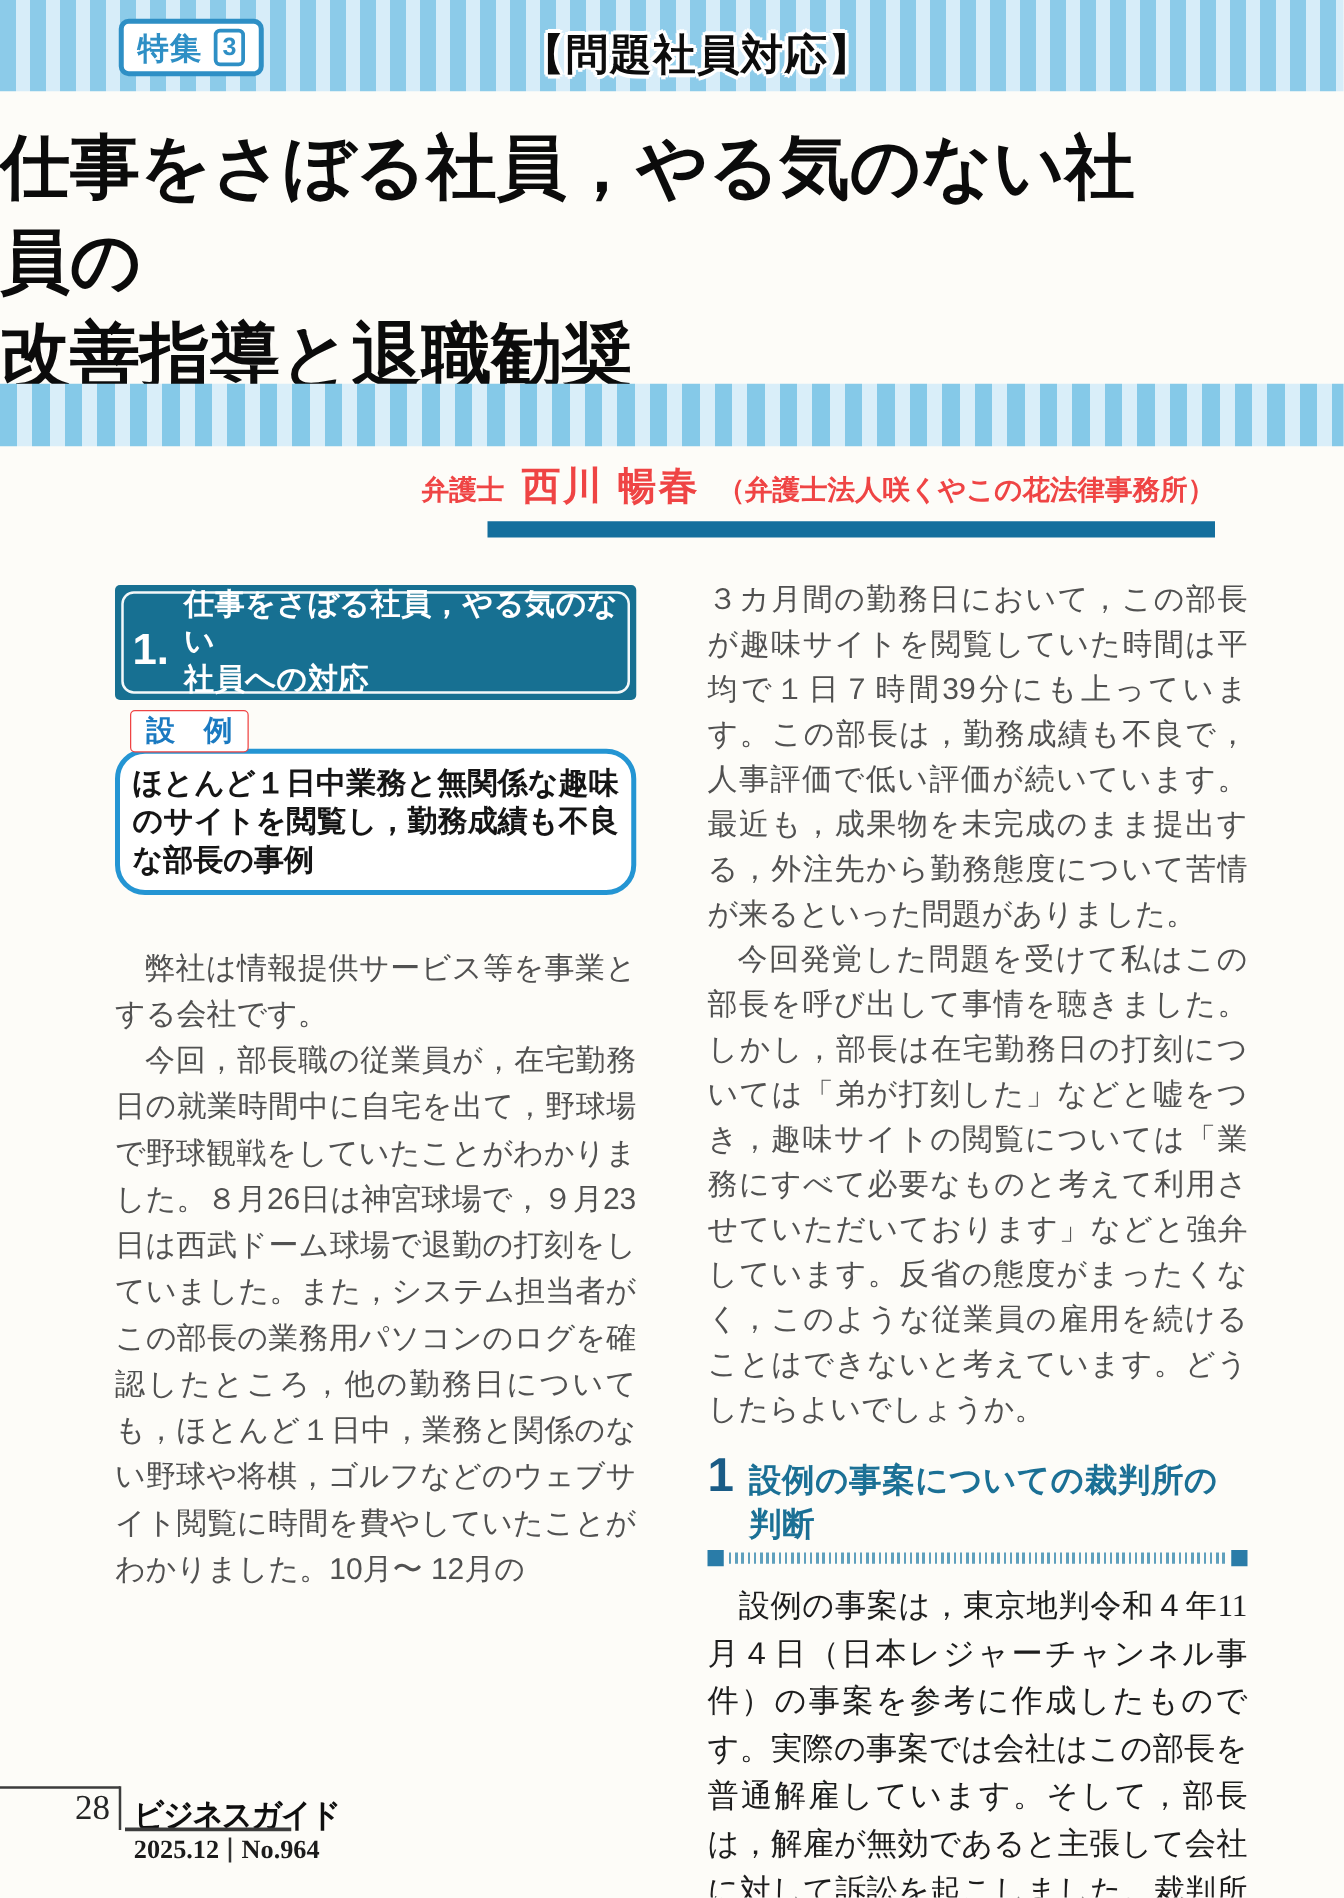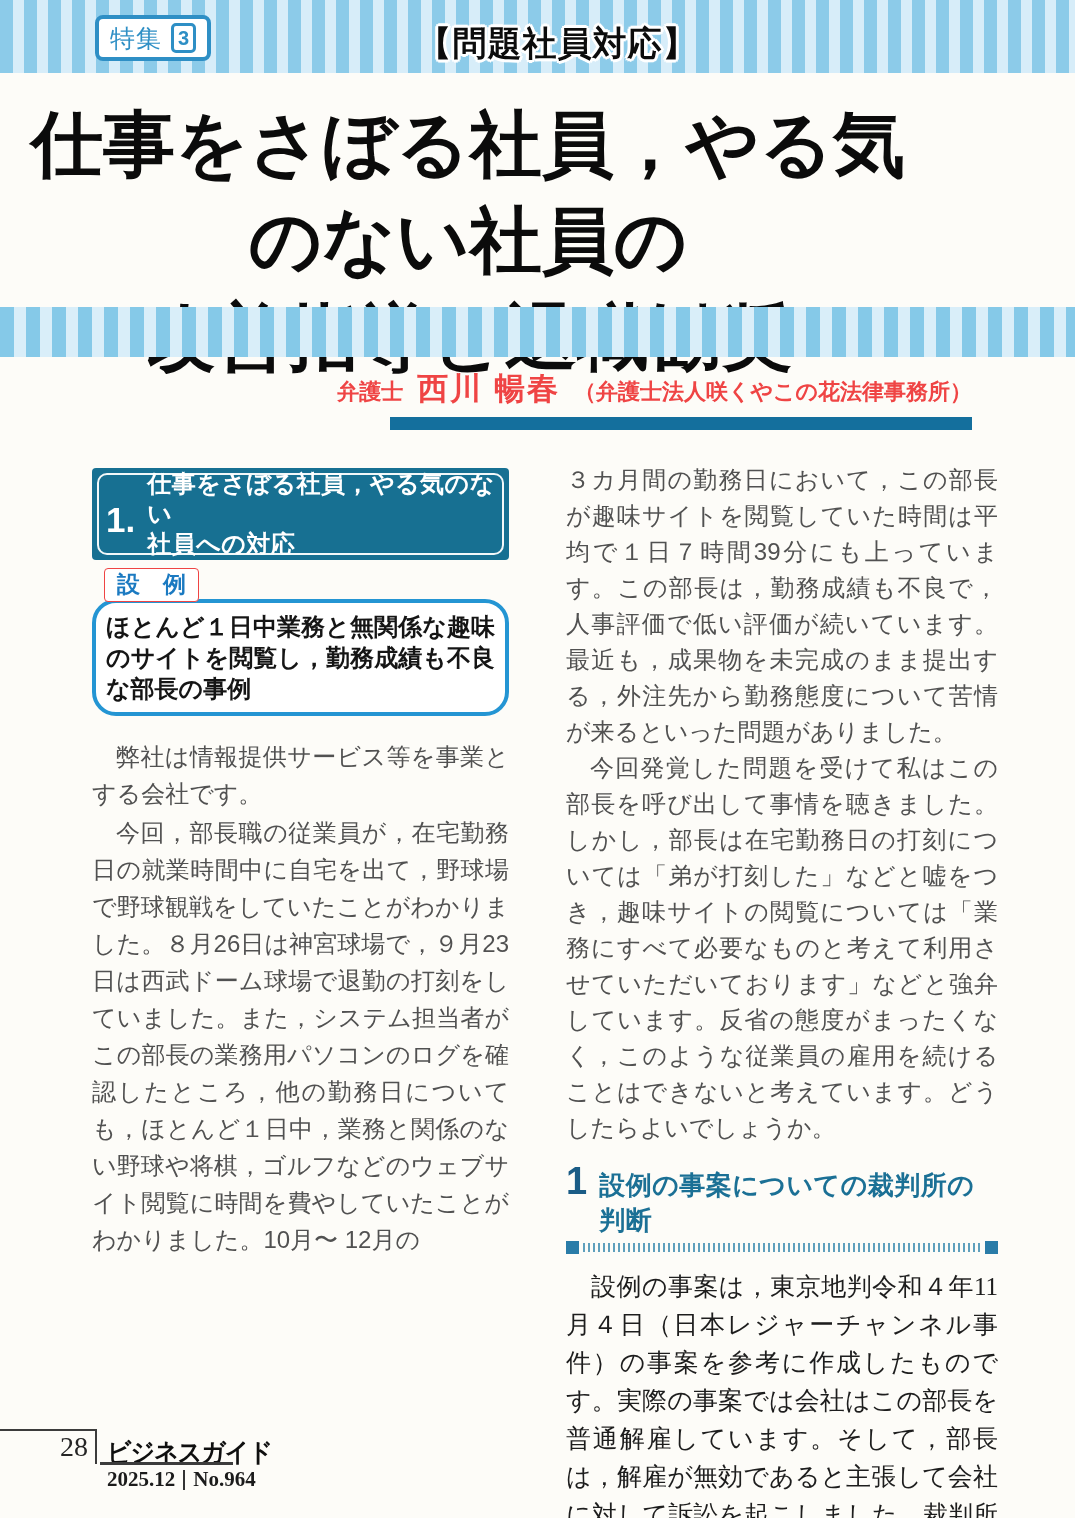--- a/index.html
+++ b/index.html
@@ -14,37 +14,37 @@
   
   #band-top{
     left:0;top:0;width:1075px;height:73px;
     background:repeating-linear-gradient(90deg,#8ccbe9 0 13px,#d7edf9 13px 24px);
   }
   #badge{
     left:95px;top:15px;height:46px;
     background:#fff;border:4px solid #2e8fc5;border-radius:8px;
     display:flex;align-items:center;gap:9px;padding:0 11px;box-sizing:border-box;
   }
-  #badge .badge-label{color:#2e8fc5;font-weight:400;font-size:25px;letter-spacing:1px;}
+  #badge .badge-label{color:#2e8fc5;font-weight:700;font-size:25px;letter-spacing:1px;}
   #badge .badge-num{
     color:#2e8fc5;font-weight:900;font-size:20px;line-height:1;
     border:3px solid #2e8fc5;border-radius:5px;padding:2px 4px;
   }
   #kicker{
     left:0;top:21px;width:1075px;text-align:center;
     font-size:34px;font-weight:900;color:#0c0c0c;letter-spacing:1px;
     text-shadow:-2px -2px 0 #fff,2px -2px 0 #fff,-2px 2px 0 #fff,2px 2px 0 #fff,
                  0 -3px 0 #fff,0 3px 0 #fff,-3px 0 0 #fff,3px 0 0 #fff,0 0 4px #fff;
     padding-left:20px;
   }
 
   
   #main-title{
-    left:0;top:96px;width:936px;text-align:center;
-    font-size:72px;line-height:1.34;font-weight:900;color:#0b0b0b;letter-spacing:0px;
+    left:0;top:96px;width:936px;text-align:left;
+    font-size:56px;line-height:1.34;font-weight:900;color:#0b0b0b;letter-spacing:0px;
   }
 
   
   #band-2{
     left:0;top:307px;width:1075px;height:50px;
     background:repeating-linear-gradient(90deg,#85c9e8 0 14px,#d9eef9 14px 26px);
   }
 
   
   #author{
@@ -88,21 +88,21 @@
   }
   #case-box{
     margin-top:-3px;border:4px solid #2495d3;border-radius:24px;background:#fff;
     padding:8px 10px;box-sizing:border-box;
     font-size:24px;font-weight:900;line-height:31px;color:#151515;text-align:justify;
   }
   .gothic-p{
     font-size:24px;line-height:37px;color:#515151;
     text-align:justify;margin:0;
   }
-  #col-left .gothic-p.first{margin-top:24px;font-family:Liberation Mono, monospace;}
+  #col-left .gothic-p.first{margin-top:40px;}
   #col-right .gothic-p{line-height:36px;}
 
   
   #s2-head{display:flex;align-items:baseline;gap:12px;margin-top:16px;}
   #s2-head .n{font-size:38px;font-weight:900;color:#1a5c86;line-height:1;}
   #s2-head .t{font-size:26px;font-weight:900;color:#1b7095;letter-spacing:0.5px;}
   #s2-rule{position:relative;height:13px;margin-top:3px;}
   #s2-rule::before,#s2-rule::after{
     content:"";position:absolute;top:0;width:13px;height:13px;background:#2a7ca8;
   }

